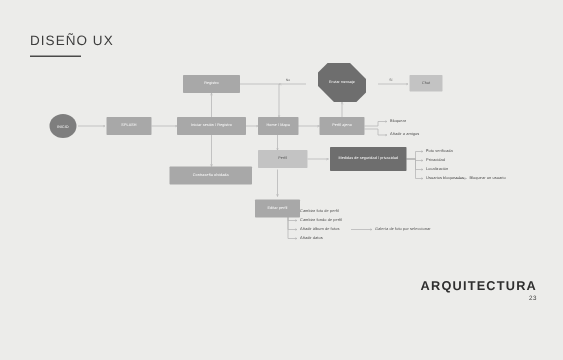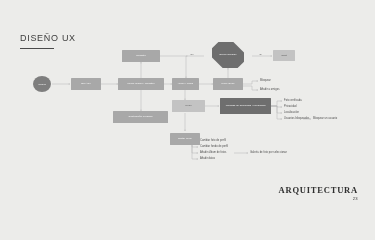--- a/index.html
+++ b/index.html
@@ -13,21 +13,21 @@
   }
   #slide {
     position: absolute;
     inset: 0;
     width: 375px;
     height: 211px;
     background: #ececea;
   }
 
   
-  #title-block { position: absolute; left: 20px; top: 33px; }
+  #title-block { position: absolute; left: 20px; top: 22px; }
   #slide-title {
     font-size: 9px;
     letter-spacing: 0.7px;
     font-weight: 400;
     color: #3d3d3d;
     white-space: nowrap;
   }
   #title-rule {
     margin-top: 5px;
     width: 34px;
@@ -41,21 +41,20 @@
     right: 17px;
     bottom: 10px;
     text-align: right;
   }
   #footer-title {
     font-size: 8.5px;
     font-weight: bold;
     letter-spacing: 0.8px;
     color: #2f2f2f;
     white-space: nowrap;
-    font-family: Liberation Serif, serif;
   }
   #footer-page {
     font-size: 4.2px;
     color: #3a3a3a;
     margin-top: 1px;
     letter-spacing: 0.3px;
   }
 
   
   #diagram {

